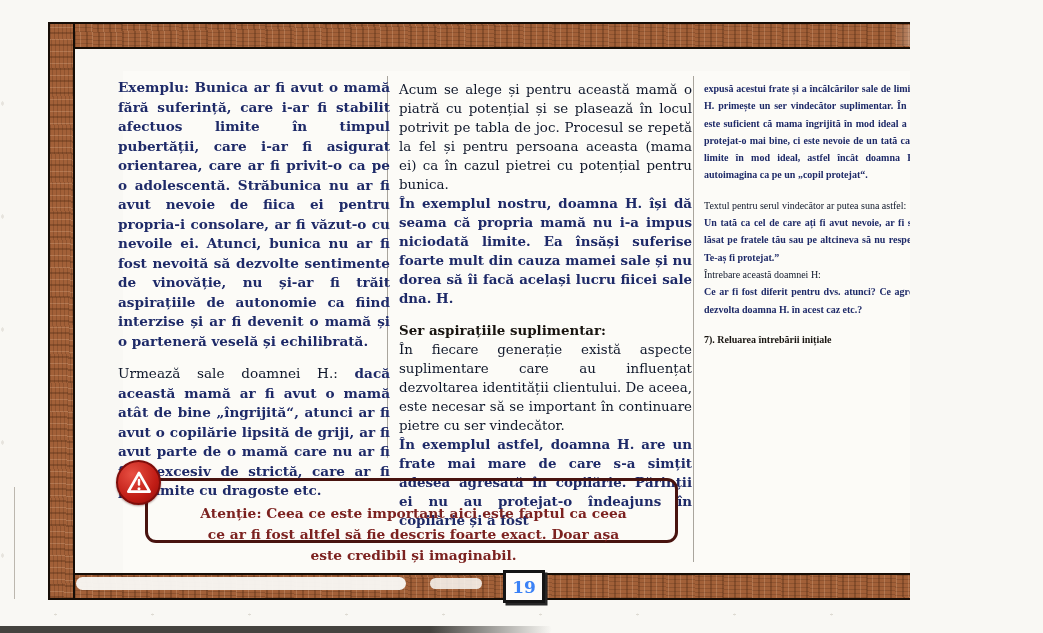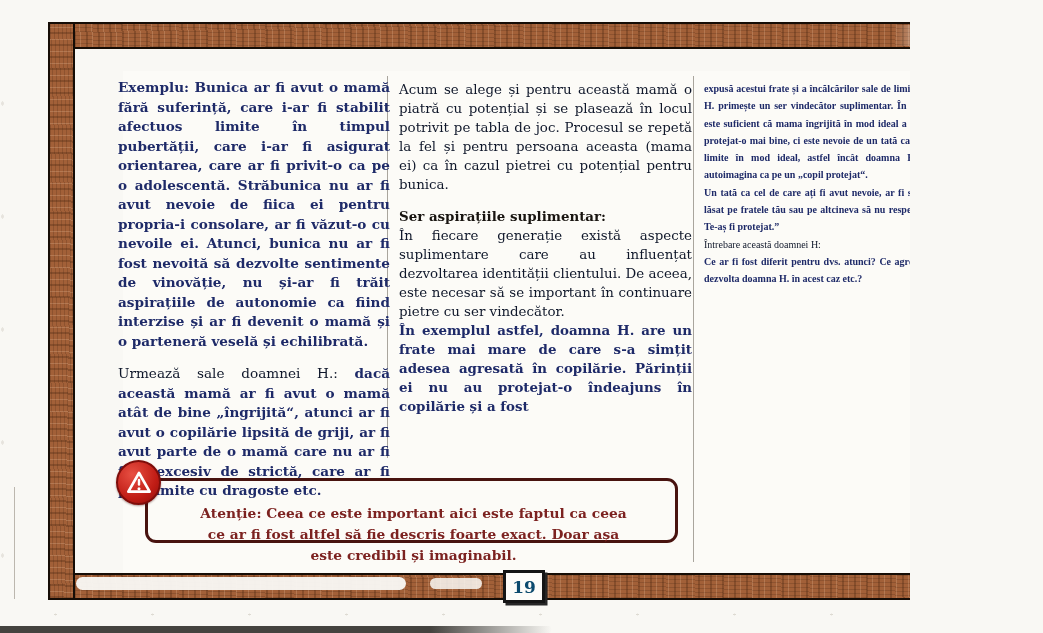--- a/index.html
+++ b/index.html
@@ -60,21 +60,21 @@
   .attn-icon{position:absolute;left:116px;top:460px;width:45px;height:45px;border-radius:50%;
     background:radial-gradient(circle at 35% 30%,#e85043,#c01c15 62%,#8d0f0b);
     border:2px solid #7e0d0a;box-sizing:border-box;display:flex;align-items:center;justify-content:center;
     box-shadow:0 1px 2px rgba(60,10,5,.4);}
   .attn-icon svg{width:32px;height:32px;display:block;}
 
   
   .page-tab{position:absolute;left:503px;top:570px;width:42px;height:33px;box-sizing:border-box;
     background:#fdfcf9;border:3px solid #151515;box-shadow:2.5px 2.5px 0 #262626;
     display:flex;align-items:center;justify-content:center;
-    font-weight:bold;font-size:17px;color:#0c4a6e;}
+    font-weight:bold;font-size:17px;color:#3b82f6;}
 </style>
 </head>
 <body>
 
 <div class="canvas">
 
   <div class="scan-line"></div>
   <div class="scan-bar"></div>
 
   <div class="frame">
@@ -92,30 +92,33 @@
   <div class="sep sep1"></div>
   <div class="sep sep2"></div>
 
   <div class="col col-left">
     <p><span class="bb">Exemplu: Bunica ar fi avut o mamă fără suferință, care i-ar fi stabilit afectuos limite în timpul pubertății, care i-ar fi asigurat orientarea, care ar fi privit-o ca pe o adolescentă. Străbunica nu ar fi avut nevoie de fiica ei pentru propria-i consolare, ar fi văzut-o cu nevoile ei. Atunci, bunica nu ar fi fost nevoită să dezvolte sentimente de vinovăție, nu și-ar fi trăit aspirațiile de autonomie ca fiind interzise și ar fi devenit o mamă și o parteneră veselă și echilibrată.</span></p>
     <p class="gap"><span class="rg">Urmează sale doamnei H.: </span><span class="bb">dacă această mamă ar fi avut o mamă atât de bine „îngrijită“, atunci ar fi avut o copilărie lipsită de griji, ar fi avut parte de o mamă care nu ar fi fost excesiv de strictă, care ar fi pus limite cu dragoste etc.</span></p>
   </div>
 
   <div class="col col-mid">
     <p><span class="rg">Acum se alege și pentru această mamă o piatră cu potențial și se plasează în locul potrivit pe tabla de joc. Procesul se repetă la fel și pentru persoana aceasta (mama ei) ca în cazul pietrei cu potențial pentru bunica.</span></p>
+    <p><span class="bb">În exemplul nostru, doamna H. își dă seama că propria mamă nu i-a impus niciodată limite. Ea însăși suferise foarte mult din cauza mamei sale și nu dorea să îi facă același lucru fiicei sale dna. H.</span></p>
     <p class="gap"><span class="hb">Ser aspirațiile suplimentar:</span></p>
     <p><span class="rg">În fiecare generație există aspecte suplimentare care au influențat dezvoltarea identității clientului. De aceea, este necesar să se important în continuare pietre cu ser vindecător.</span></p>
     <p><span class="bb">În exemplul astfel, doamna H. are un frate mai mare de care s-a simțit adesea agresată în copilărie. Părinții ei nu au protejat-o îndeajuns în copilărie și a fost</span></p>
   </div>
 
   <div class="col col-right">
     <p><span class="bb">expusă acestui frate și a încălcărilor sale de limite. Aici, doamna H. primește un ser vindecător suplimentar. În cazul acesta, nu este suficient că mama îngrijită în mod ideal a doamnei H ar fi protejat-o mai bine, ci este nevoie de un tată care să stabilească limite în mod ideal, astfel încât doamna H. să se poată autoimagina ca pe un „copil protejat“.</span></p>
+    <p class="gap"><span class="rg">Textul pentru serul vindecător ar putea suna astfel:</span></p>
     <p><span class="bb">Un tată ca cel de care ați fi avut nevoie, ar fi spus: „Nu l-aș fi lăsat pe fratele tău sau pe altcineva să nu respecte limitele tale. Te-aș fi protejat.”</span></p>
     <p><span class="rg">Întrebare această doamnei H:</span></p>
     <p><span class="bb">Ce ar fi fost diferit pentru dvs. atunci? Ce agresată ar fi putut dezvolta doamna H. în acest caz etc.?</span></p>
+    <p class="gap"><span class="hb">7). Reluarea întrebării inițiale</span></p>
   </div>
 
   <div class="attention">
     <p>Atenție: Ceea ce este important aici este faptul ca ceea ce ar fi fost altfel să fie descris foarte exact. Doar așa este credibil și imaginabil.</p>
   </div>
   <div class="attn-icon">
     <svg viewBox="0 0 48 48" aria-hidden="true">
       <path d="M24 9 L40 37 L8 37 Z" fill="none" stroke="#ffffff" stroke-width="4" stroke-linejoin="round"></path>
       <rect x="22.2" y="17.5" width="3.6" height="10.5" rx="1.8" fill="#ffffff"></rect>
       <circle cx="24" cy="32.6" r="2.3" fill="#ffffff"></circle>

